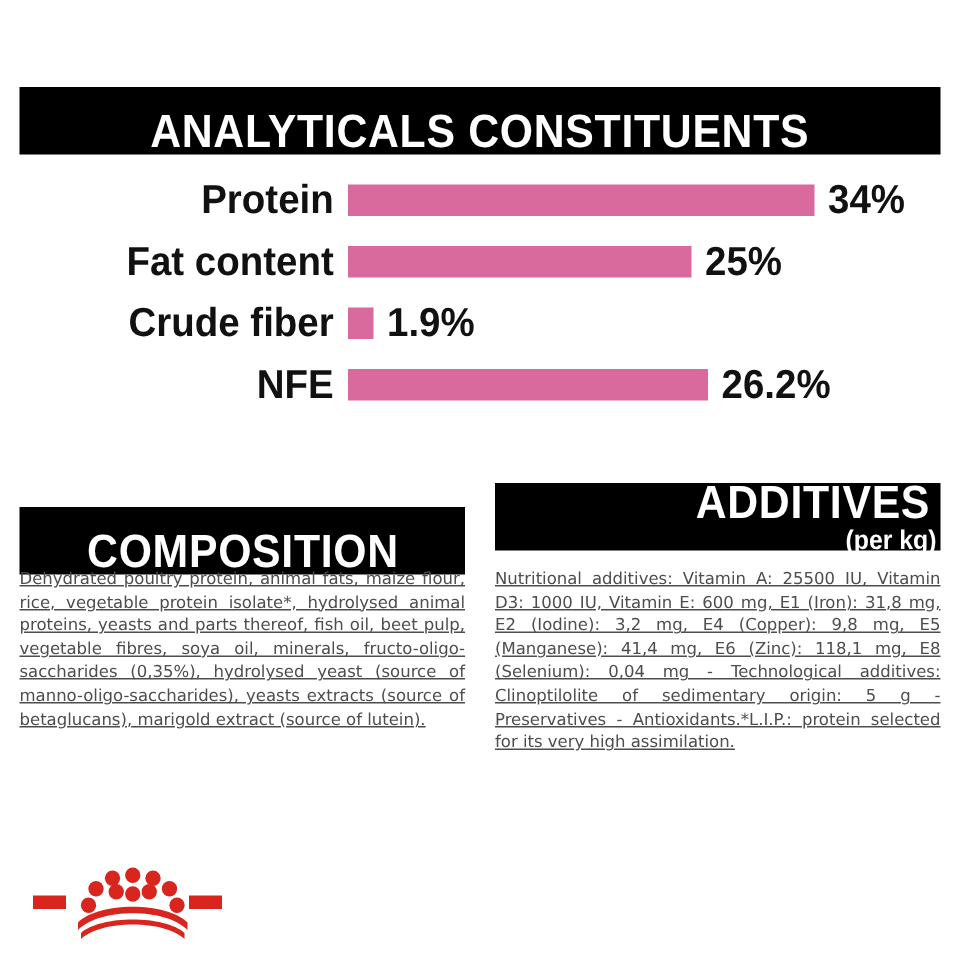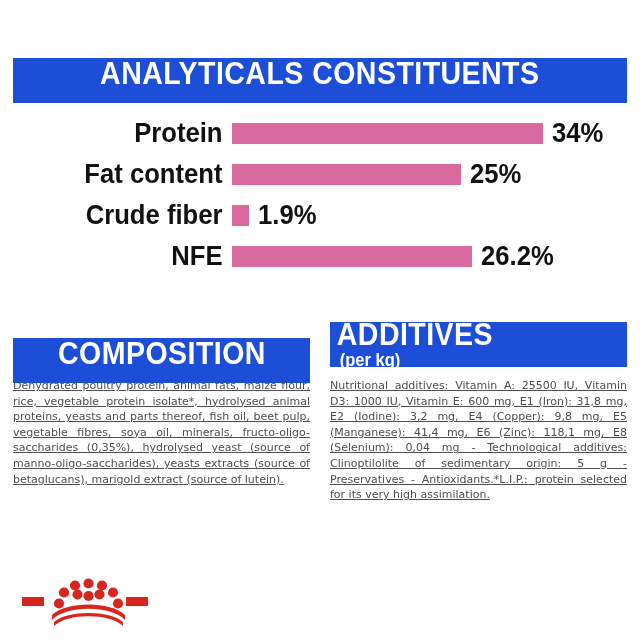--- a/index.html
+++ b/index.html
@@ -8,24 +8,24 @@
     width:640px;height:640px;
     background:#ffffff;
     font-family:"Liberation Sans","DejaVu Sans",sans-serif;
     overflow:hidden;
     position:relative;
   }
   .page{position:relative;width:640px;height:640px;}
 
   
   .banner{
-    background:#1d4ed8;
+    background:#000000;
     color:#ffffff;
     display:flex;
-    align-items:flex-start;
+    align-items:flex-end;
     justify-content:center;
     box-sizing:border-box;
   }
   .banner-title{
     font-weight:bold;
     letter-spacing:0.5px;
     font-stretch:condensed;
     transform:scaleX(0.92);
     transform-origin:center center;
     white-space:nowrap;

